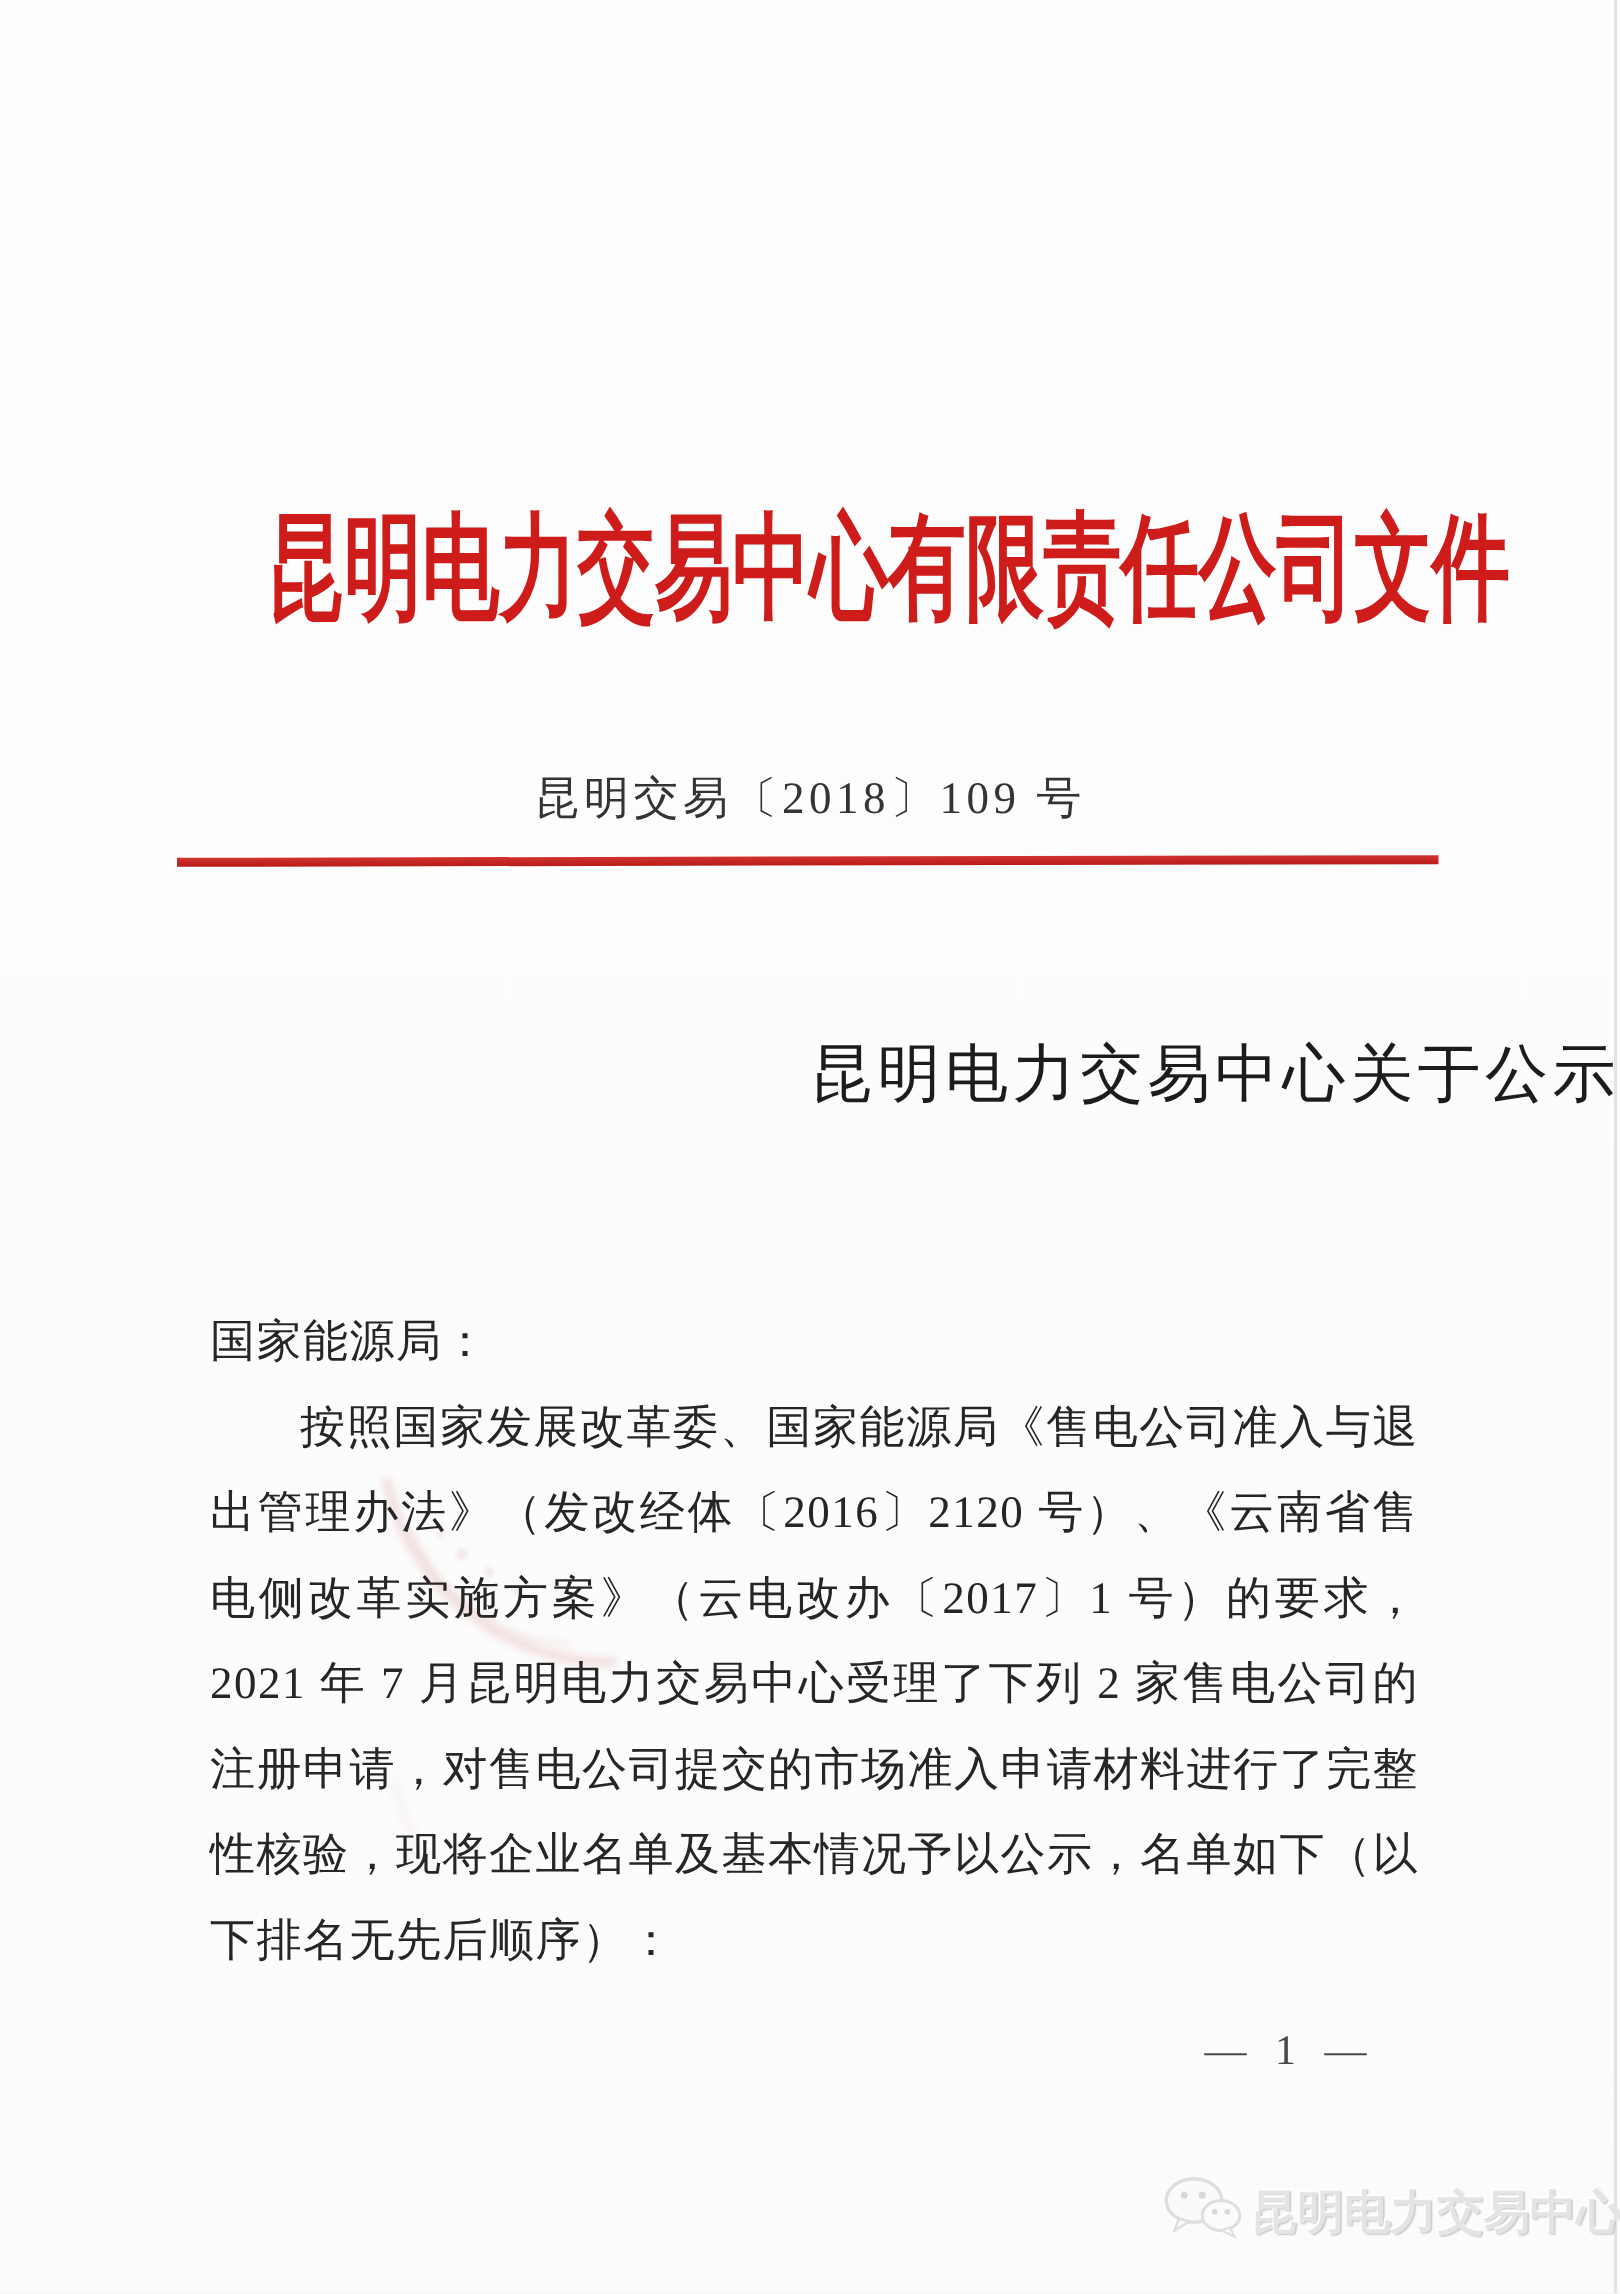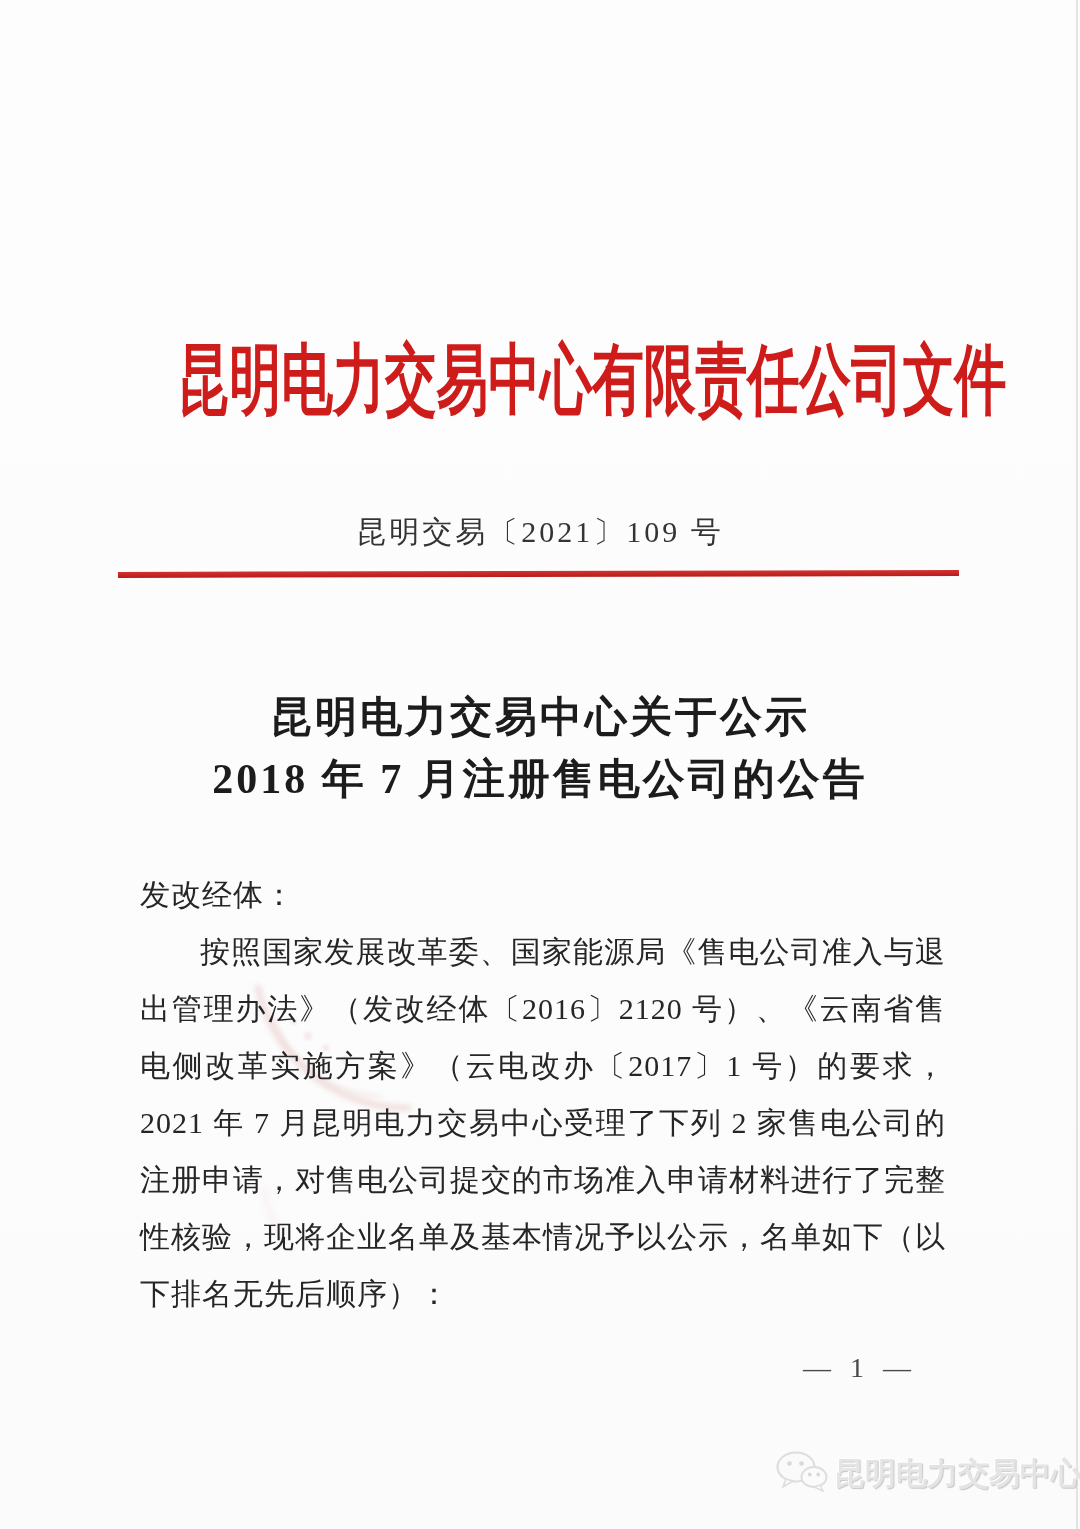--- a/index.html
+++ b/index.html
@@ -65,22 +65,22 @@
     height: 6px;
     background: linear-gradient(180deg, #d03330 0%, #b81b18 100%);
     transform: rotate(-0.12deg);
   }
   
   .doc-title {
     position: absolute;
     top: 686px;
     left: 0;
     width: 100%;
-    text-align: center;
-    font-weight: bold;
+    text-align: right;
+    font-weight: normal;
     font-size: 42px;
     line-height: 62px;
     letter-spacing: 3px;
     color: #1c1c1c;
   }
   
   .body-block {
     position: absolute;
     top: 866px;
     left: 140px;
@@ -143,45 +143,44 @@
 <body>
 
 <div id="page">
 
   <div class="scan-edge-right"></div>
 
   <div class="letterhead-wrap">
     <span class="stretch" style="color: rgb(206, 28, 27);">昆明电力交易中心有限责任公司文件</span>
   </div>
 
-  <div class="doc-number">昆明交易〔2021〕109 号</div>
+  <div class="doc-number">昆明交易〔2018〕109 号</div>
 
   <div class="red-rule"></div>
 
   <div class="doc-title" style="color: rgb(28, 28, 28);">
     <div>昆明电力交易中心关于公示</div>
-    <div>2018 年 7 月注册售电公司的公告</div>
   </div>
 
   <svg class="seal" viewBox="0 0 340 340">
     <g fill="none" stroke="#c4645f" stroke-linecap="round">
       <path d="M 28 38 A 152 152 0 0 0 178 158" stroke-width="7" opacity="0.30" style="filter: blur(2.5px);"></path>
       <path d="M 44 70 A 120 120 0 0 0 150 146" stroke-width="4" opacity="0.16" style="filter: blur(2px);"></path>
       <path d="M 60 300 A 150 150 0 0 1 34 240" stroke-width="5" opacity="0.12" style="filter: blur(3px);"></path>
     </g>
     <g fill="#c4645f" opacity="0.22" style="filter: blur(1.5px);">
       <circle cx="78" cy="86" r="4"></circle>
       <circle cx="96" cy="98" r="3.4"></circle>
       <circle cx="64" cy="72" r="3.2"></circle>
       <circle cx="114" cy="110" r="3"></circle>
     </g>
   </svg>
 
   <div class="body-block" style="color: rgb(38, 38, 38);">
-    <div class="salutation">发改经体：</div>
+    <div class="salutation">国家能源局：</div>
     <p class="para">按照国家发展改革委、国家能源局《售电公司准入与退出管理办法》（发改经体〔2016〕2120 号）、《云南省售电侧改革实施方案》（云电改办〔2017〕1 号）的要求，2021 年 7 月昆明电力交易中心受理了下列 2 家售电公司的注册申请，对售电公司提交的市场准入申请材料进行了完整性核验，现将企业名单及基本情况予以公示，名单如下（以下排名无先后顺序）：</p>
   </div>
 
   <div class="page-number" style="color: rgb(74, 74, 74);">— 1 —</div>
 
   <div class="footer-mark">
     <span>
       <svg width="52" height="44" viewBox="0 0 52 44">
         <g>
           <ellipse cx="20" cy="17" rx="18.5" ry="14.5" fill="#fafafa" stroke="#dedede" stroke-width="2.2"></ellipse>

